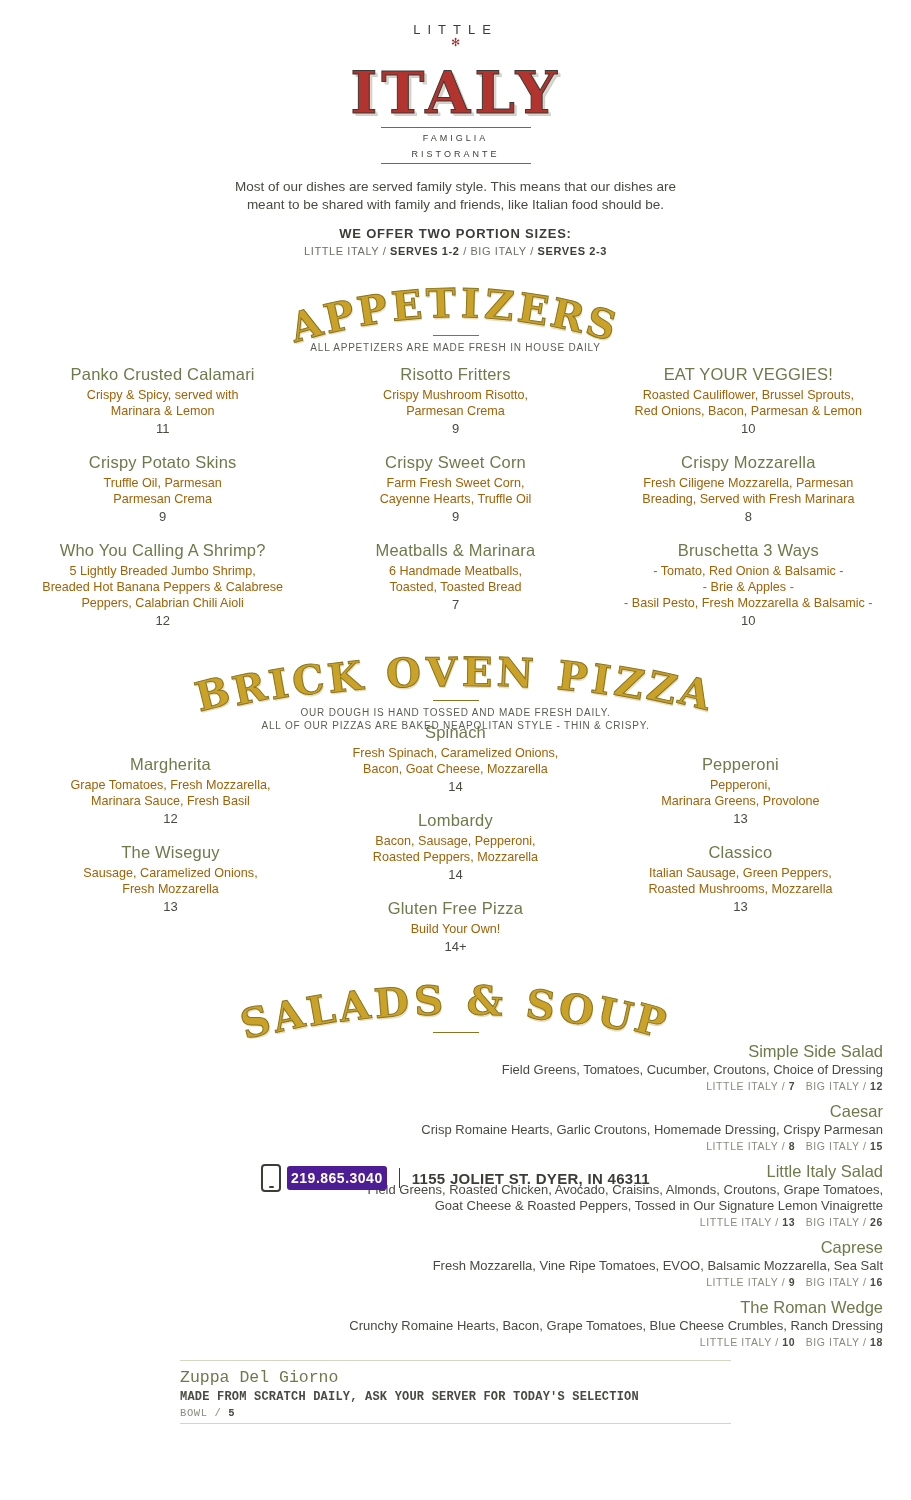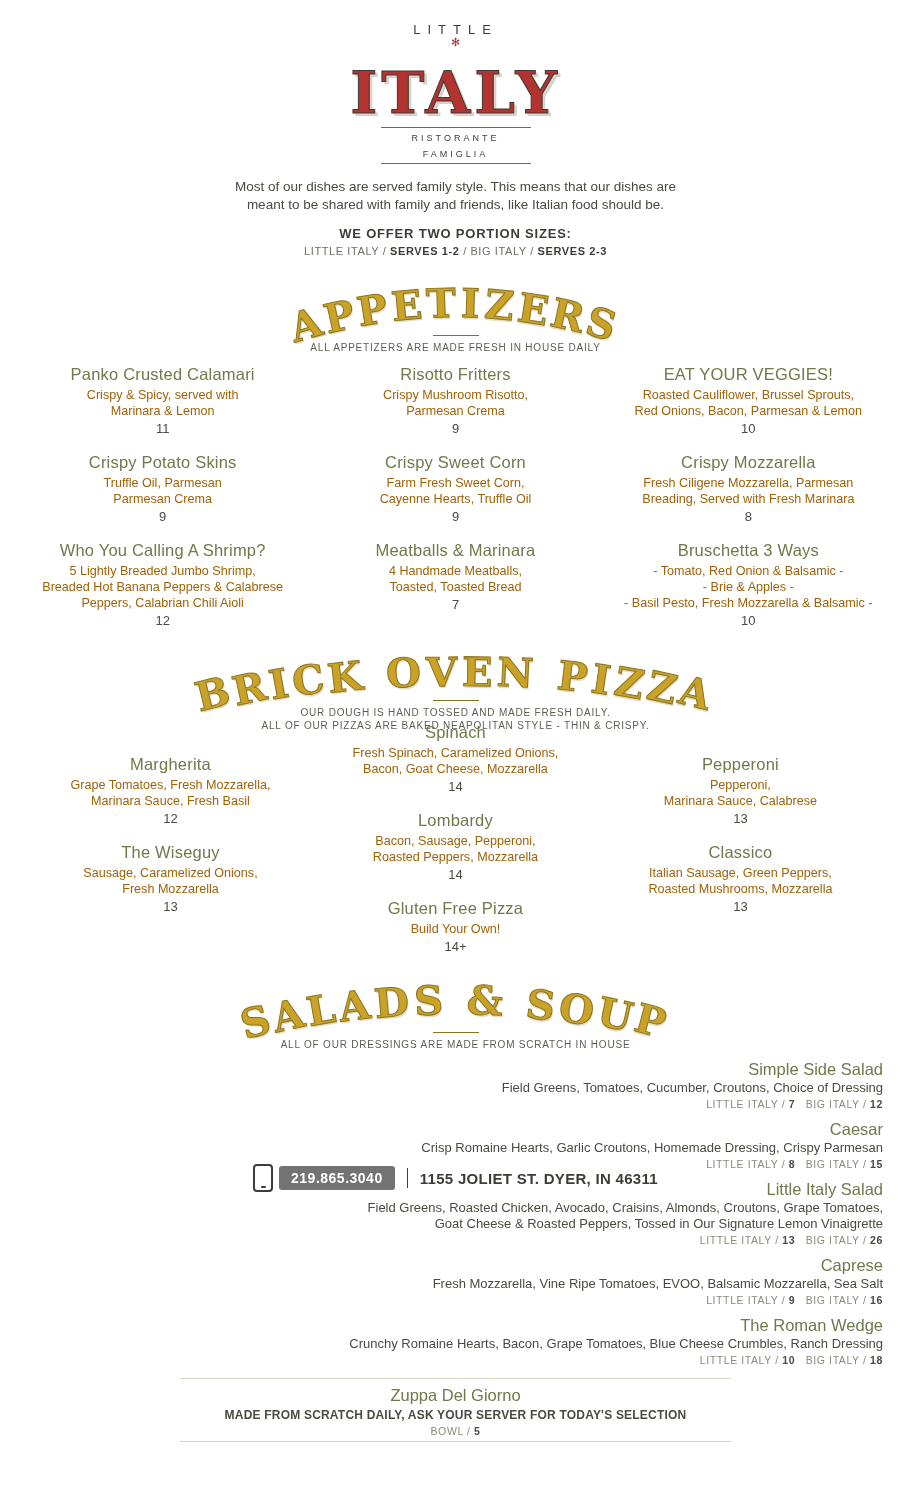--- a/index.html
+++ b/index.html
@@ -208,22 +208,23 @@
   .soup-wrap {
     margin-top: 12px;
     padding: 0 180px;
   }
   .hr-thin {
     height: 1px;
     background: #d8d4c4;
     width: 100%;
   }
   .soup {
-    text-align: center;
+    text-align: left;
     padding: 6px 0 4px 0;
+    font-family: Liberation Mono, monospace;
   }
   .soup-name {
     font-size: 16.5px;
     color: #6d7a4a;
     line-height: 21px;
   }
   .soup-desc {
     font-size: 12px;
     font-weight: 700;
     letter-spacing: 0.2px;
@@ -267,26 +268,26 @@
     position: absolute;
     left: 50%;
     bottom: 2px;
     width: 5px;
     height: 2px;
     margin-left: -2.5px;
     background: #3d3d38;
     border-radius: 1px;
   }
   .phone-num {
-    background: #737373;
+    background: #4c1d95;
     color: #ffffff;
     font-size: 14px;
     font-weight: 700;
     letter-spacing: 0.5px;
-    padding: 4px 12px;
+    padding: 4px 4px;
     border-radius: 3px;
   }
   .footer-divider {
     width: 1px;
     height: 20px;
     background: #3d3d38;
   }
   .address {
     font-size: 15px;
     font-weight: 700;
@@ -297,22 +298,22 @@
 </head>
 <body>
 
 <div class="page">
 
   <div class="logo-block">
     <div class="logo-little">LITTLE</div>
     <div class="logo-flourish">✻</div>
     <div class="logo-italy">ITALY</div>
     <div class="logo-rule"></div>
+    <div class="logo-sub">FAMIGLIA</div>
     <div class="logo-sub">RISTORANTE</div>
-    <div class="logo-sub">FAMIGLIA</div>
     <div class="logo-rule"></div>
   </div>
 
   <div class="intro">
     <div>Most of our dishes are served family style. This means that our dishes are</div>
     <div>meant to be shared with family and friends, like Italian food should be.</div>
   </div>
   <div class="portion-head">WE OFFER TWO PORTION SIZES:</div>
   <div class="portion-line">
     <span>LITTLE ITALY /</span>
@@ -369,21 +370,21 @@
           <div class="item-name">Crispy Sweet Corn</div>
           <div class="item-desc">
             <div>Farm Fresh Sweet Corn,</div>
             <div>Cayenne Hearts, Truffle Oil</div>
           </div>
           <div class="item-price">9</div>
         </div>
         <div class="item">
           <div class="item-name">Meatballs &amp; Marinara</div>
           <div class="item-desc">
-            <div>4 Handmade Meatballs,</div>
+            <div>6 Handmade Meatballs,</div>
             <div>Toasted, Toasted Bread</div>
           </div>
           <div class="item-price">7</div>
         </div>
       </div>
     <div class="col" id="app-col-2">
         <div class="item">
           <div class="item-name">EAT YOUR VEGGIES!</div>
           <div class="item-desc">
             <div>Roasted Cauliflower, Brussel Sprouts,</div>
@@ -462,40 +463,39 @@
             <div>Build Your Own!</div>
           </div>
           <div class="item-price">14+</div>
         </div>
       </div>
     <div class="pizza-col side" id="pizza-right">
         <div class="item">
           <div class="item-name">Pepperoni</div>
           <div class="item-desc">
             <div>Pepperoni,</div>
-            <div>Marinara Sauce, Calabrese</div>
+            <div>Marinara Greens, Provolone</div>
           </div>
           <div class="item-price">13</div>
         </div>
         <div class="item">
           <div class="item-name">Classico</div>
           <div class="item-desc">
             <div>Italian Sausage, Green Peppers,</div>
             <div>Roasted Mushrooms, Mozzarella</div>
           </div>
           <div class="item-price">13</div>
         </div>
       </div>
   </div>
 
   <div class="banner" style="margin-top:6px;">
     <div class="banner-text" id="banner-salad"><span style="transform: rotate(-15.0deg) translateY(22.0px);">S</span><span style="transform: rotate(-12.5deg) translateY(15.3px);">A</span><span style="transform: rotate(-10.0deg) translateY(9.8px);">L</span><span style="transform: rotate(-7.5deg) translateY(5.5px);">A</span><span style="transform: rotate(-5.0deg) translateY(2.4px);">D</span><span style="transform: rotate(-2.5deg) translateY(0.6px);">S</span><span style="transform: rotate(0.0deg) translateY(0.0px);">&nbsp;</span><span style="transform: rotate(2.5deg) translateY(0.6px);">&amp;</span><span style="transform: rotate(5.0deg) translateY(2.4px);">&nbsp;</span><span style="transform: rotate(7.5deg) translateY(5.5px);">S</span><span style="transform: rotate(10.0deg) translateY(9.8px);">O</span><span style="transform: rotate(12.5deg) translateY(15.3px);">U</span><span style="transform: rotate(15.0deg) translateY(22.0px);">P</span></div>
   </div>
   <div class="banner-rule"></div>
-  <div class="banner-note">ALL OF OUR DRESSINGS ARE MADE FROM SCRATCH IN HOUSE</div>
 
   <div class="salad-list" style="margin-top:8px;" id="salad-list">
       <div class="salad">
         <div class="salad-name">Simple Side Salad</div>
         <div class="salad-desc">
           <div>Field Greens, Tomatoes, Cucumber, Croutons, Choice of Dressing</div>
         </div>
         <div class="salad-sizes"><span>LITTLE ITALY /</span> <b>7</b>&nbsp;&nbsp;&nbsp;<span>BIG ITALY /</span> <b>12</b></div>
       </div>
       <div class="salad">

